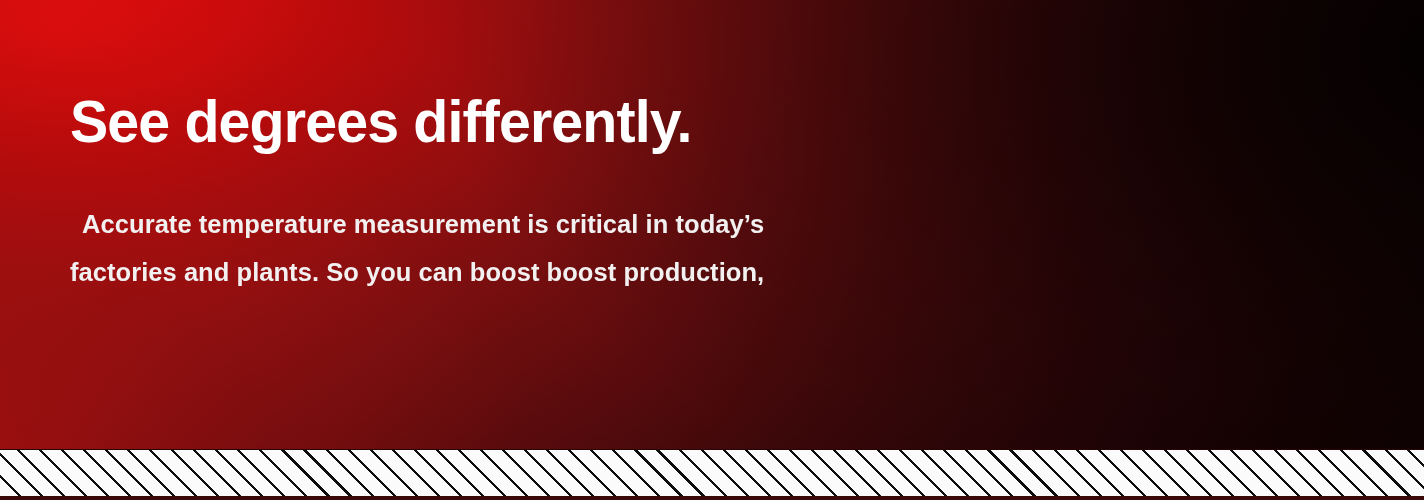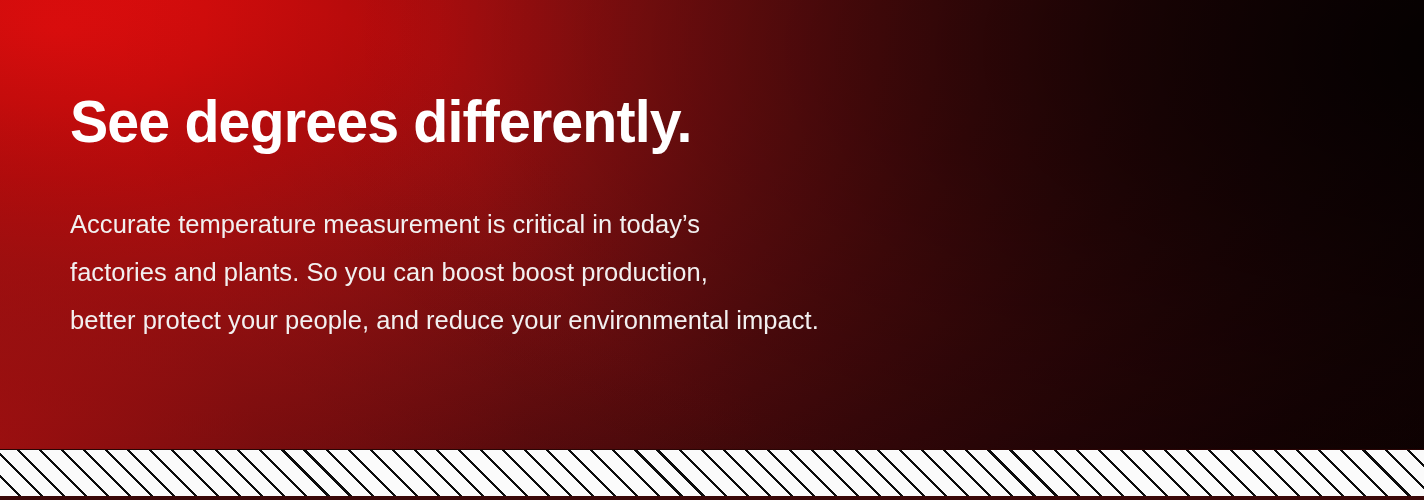--- a/index.html
+++ b/index.html
@@ -10,20 +10,21 @@
   body {
     font-family: "Liberation Sans", sans-serif;
   }
 
   .hero {
     position: relative;
     width: 1424px;
     height: 500px;
     overflow: hidden;
     background: #120202;
+    text-align: right;
   }
 
   
   .hero-bg {
     position: absolute;
     inset: 0;
     background:
       radial-gradient(
         115% 165% at 4% 6%,
         #e20d0d 0%,
@@ -90,21 +91,21 @@
     transform: scaleX(0.955);
     transform-origin: left center;
   }
 
   .subcopy {
     position: absolute;
     left: 0;
     top: 200px;
     color: #f2f0f0;
     font-size: 25.5px;
-    font-weight: 400;
+    font-weight: 700;
     line-height: 48px;
     letter-spacing: 0.05px;
   }
   .subcopy-line {
     display: block;
     white-space: nowrap;
   }
 
   
   .stripe-band {
@@ -145,21 +146,20 @@
   <div class="hero-bg-2"></div>
   <div class="hero-bg-3"></div>
 
   <div class="hero-content">
 
     <h1 class="headline">See degrees differently.</h1>
 
     <div class="subcopy">
       <span class="subcopy-line">Accurate temperature measurement is critical in today’s</span>
       <span class="subcopy-line">factories and plants. So you can boost boost production,</span>
-      <span class="subcopy-line">better protect your people, and reduce your environmental impact.</span>
     </div>
 
   </div>
 
   <div class="stripe-band"></div>
   <div class="band-bottom-rule"></div>
 
 </div>
 
 </body></html>

